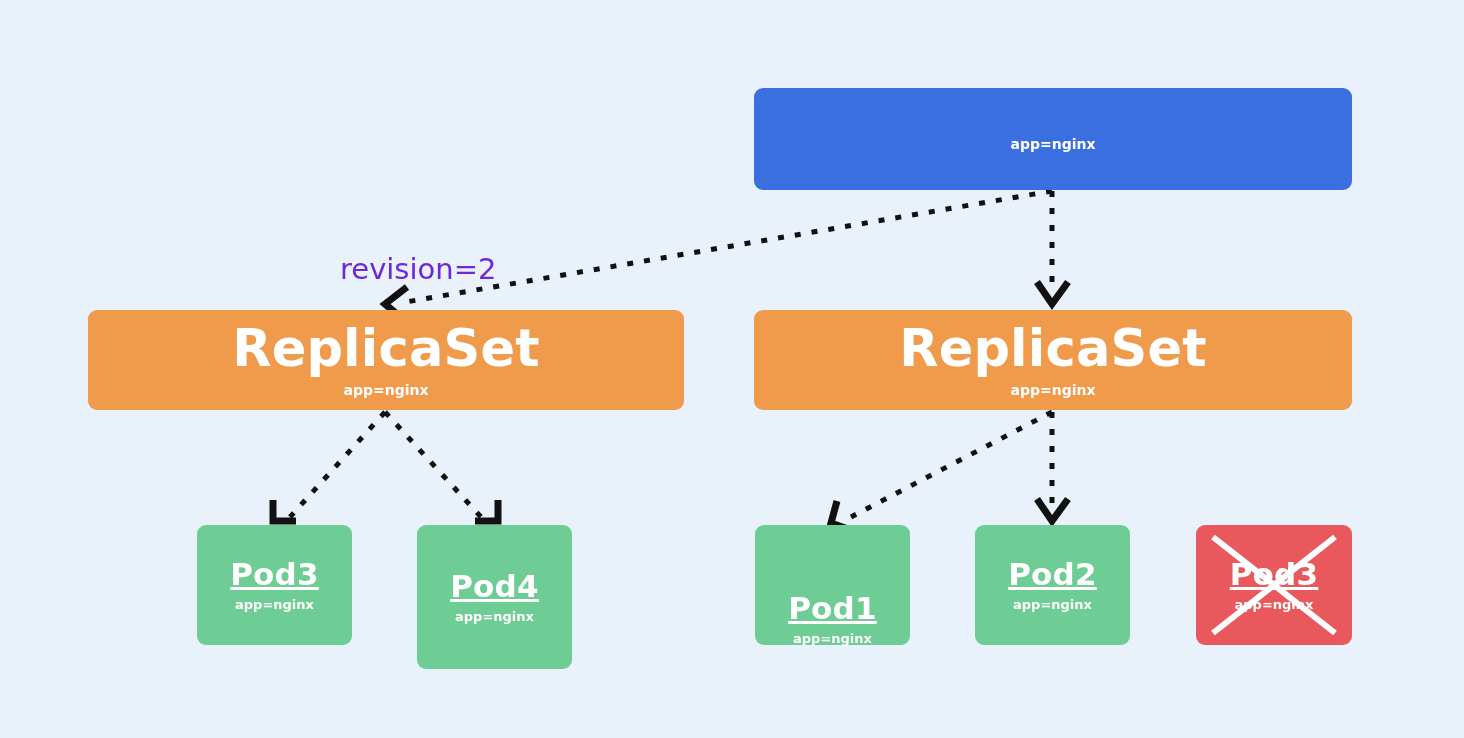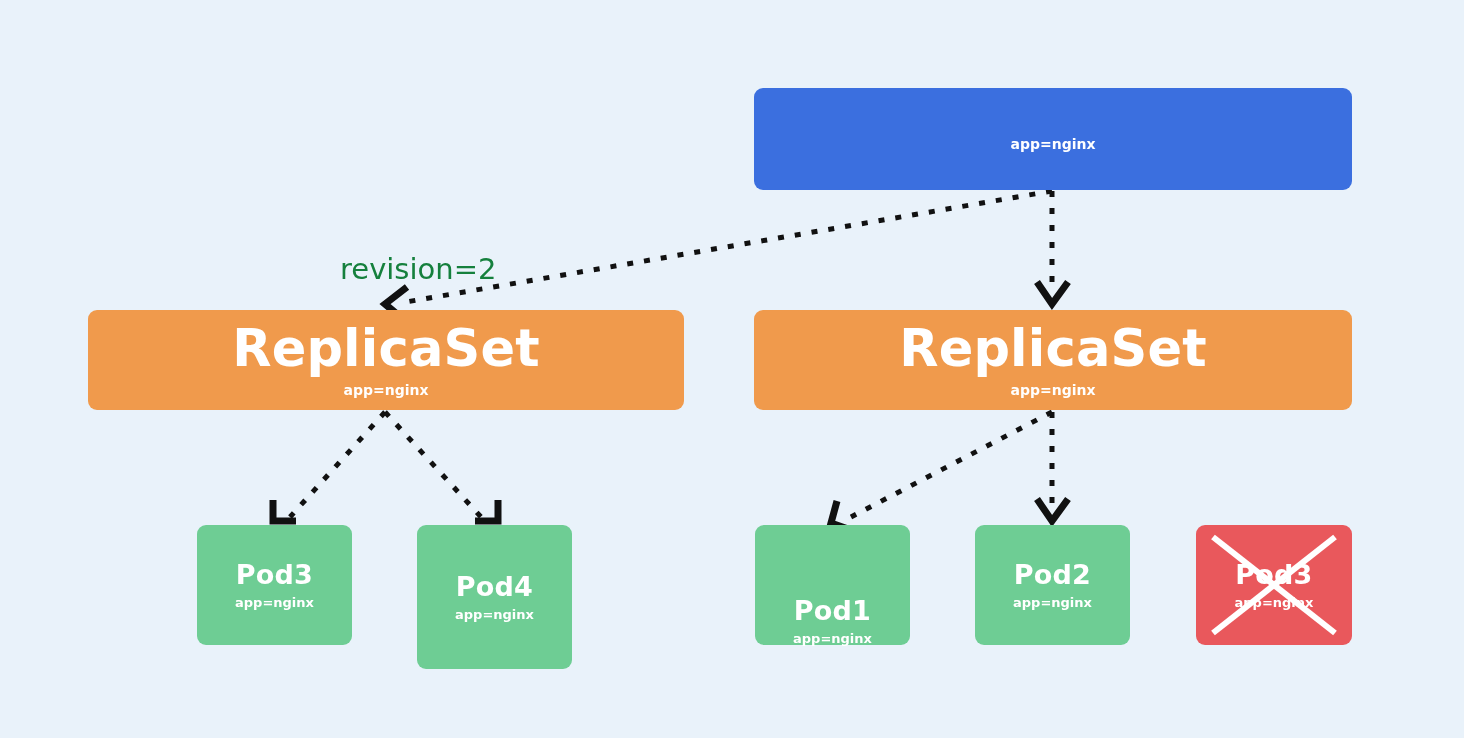--- a/index.html
+++ b/index.html
@@ -59,39 +59,39 @@
     background: #f09a4c;
     border-radius: 9px;
   }
   .node.replicaset .title { font-size: 51px; }
 
   
   .node.pod {
     background: #6ecd94;
     border-radius: 9px;
   }
-  .node.pod .title { font-size: 27px; }
+  .node.pod .title { font-size: 31px; text-decoration: underline; }
   .node.pod .sublabel { font-size: 13px; margin-top: 8px; }
 
   .node.pod.deleted {
     background: #e9585c;
   }
 
   
   .cross {
     position: absolute;
     left: 0; top: 0;
     width: 100%; height: 100%;
     pointer-events: none;
   }
 
   
   .edge-label {
     position: absolute;
-    color: #15803d;
+    color: #6d28d9;
     font-size: 29px;
     font-weight: 400;
     white-space: nowrap;
     line-height: 1;
   }
 
   
   #edges {
     position: absolute;
     left: 0; top: 0;

